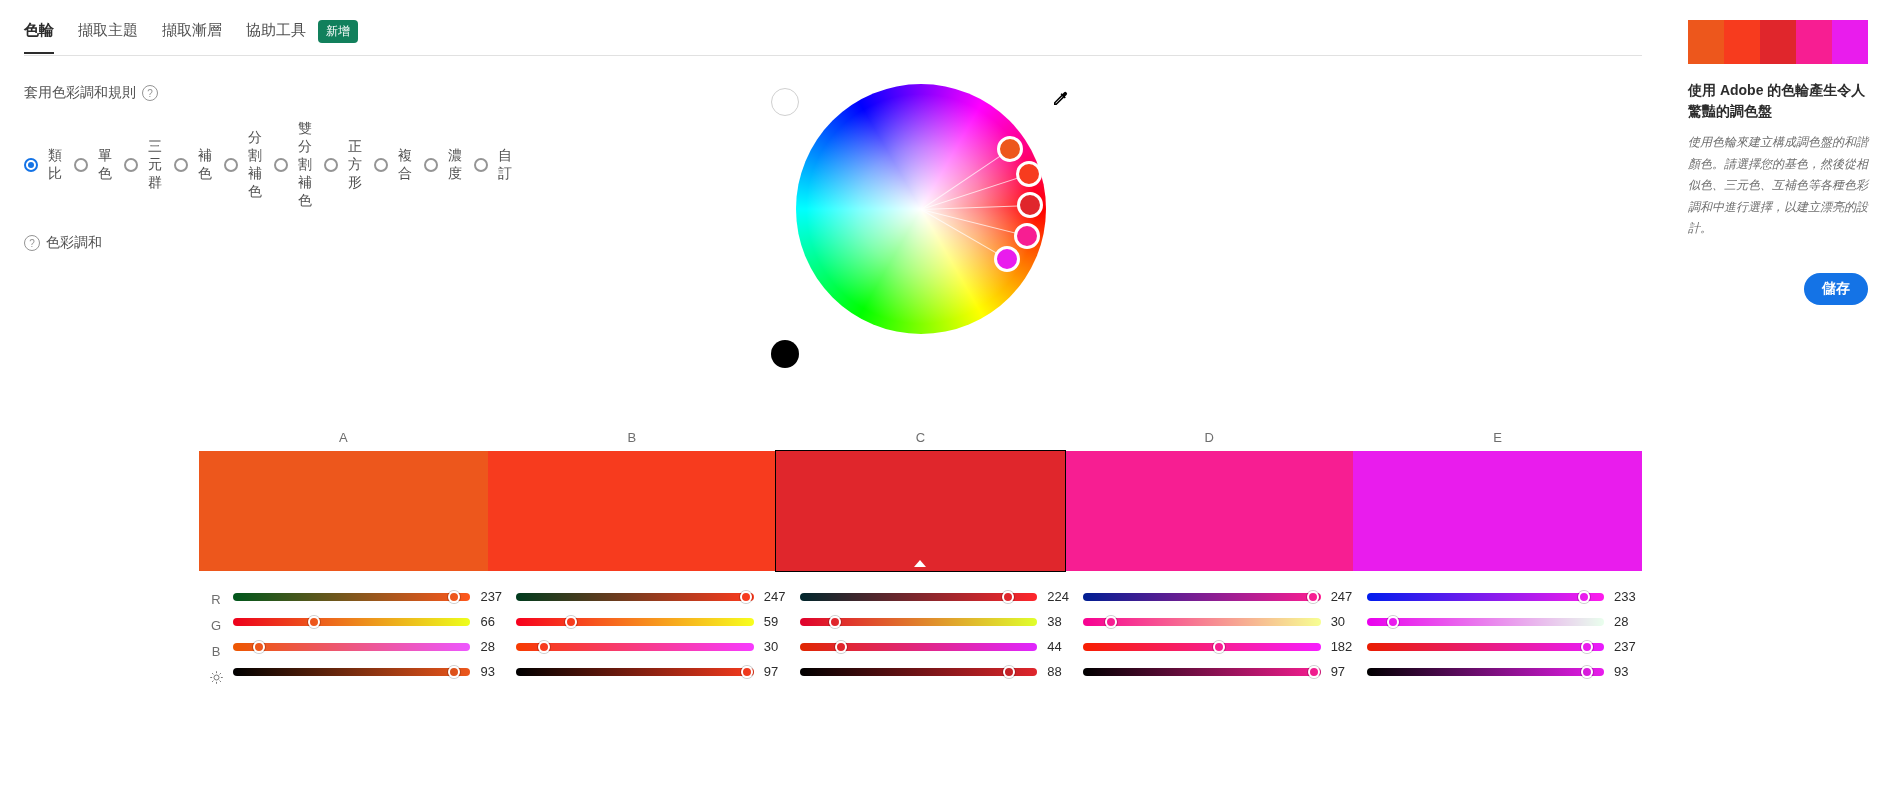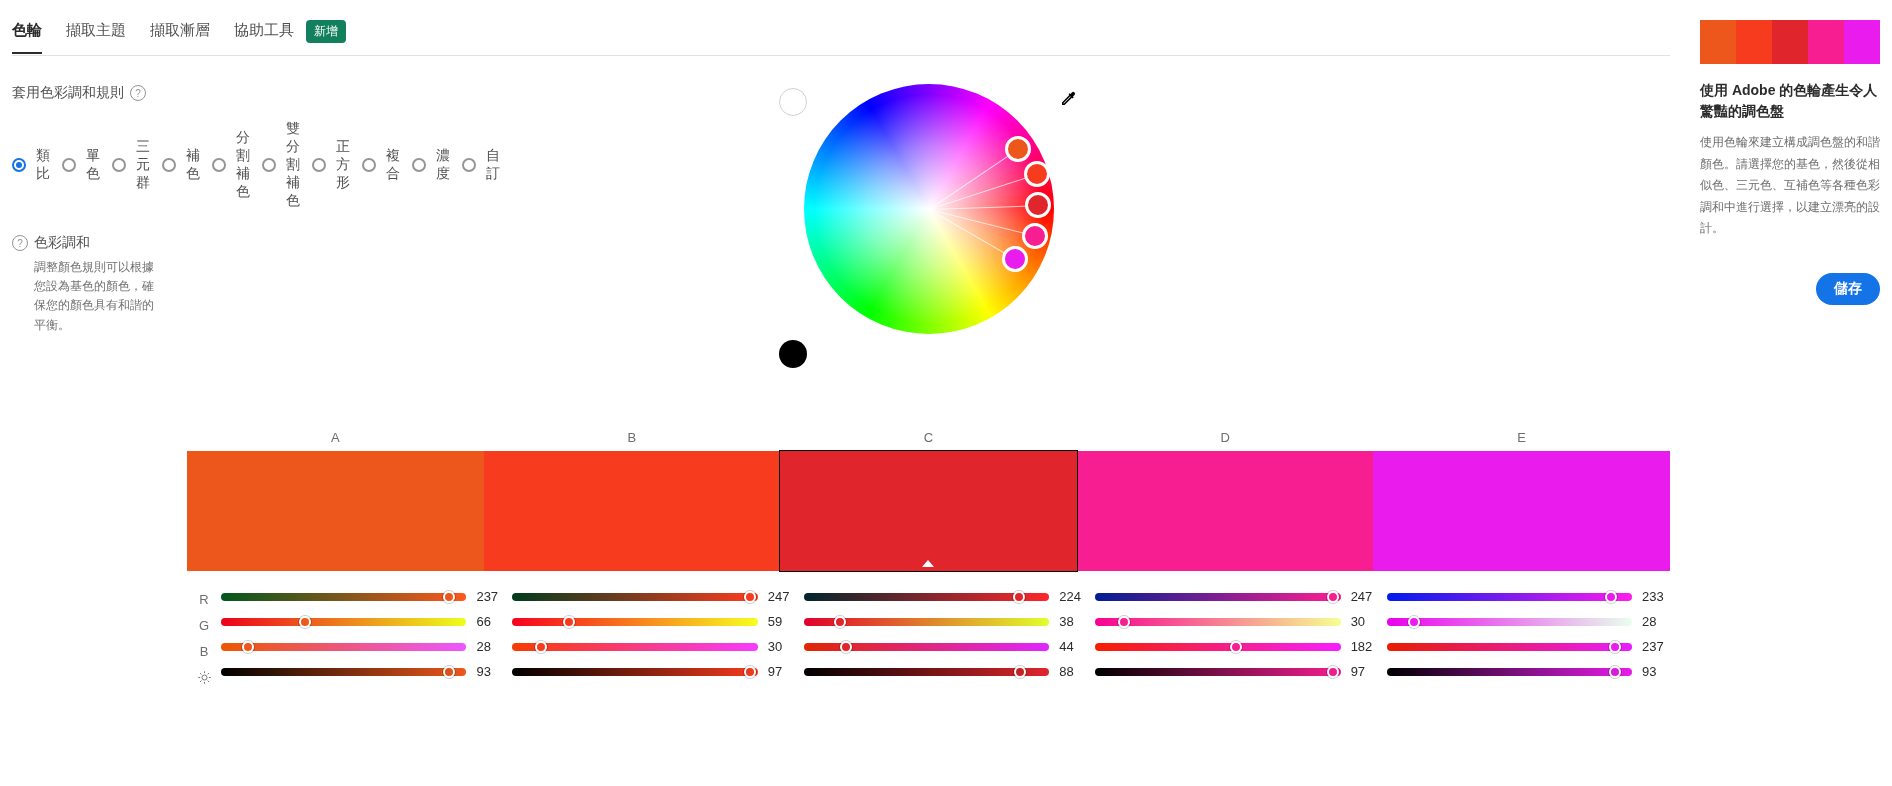--- a/index.html
+++ b/index.html
@@ -1,17 +1,17 @@
 <!DOCTYPE html>
 <html><head>
 <meta charset="utf-8">
 <style>
 * { box-sizing: border-box; margin: 0; padding: 0; font-family: "Adobe Clean", "Segoe UI", Arial, sans-serif; }
 body { background: #fff; font-size: 14px; color: #2c2c2c; }
-.page { display: flex; padding: 20px 12px; gap: 30px; }
+.page { display: flex; padding: 20px 24px; gap: 46px; }
 .main { flex: 1; min-width: 0; }
 .sidebar-right { width: 180px; flex-shrink: 0; }
 
 .tabs { display: flex; align-items: center; gap: 24px; border-bottom: 1px solid #e1e1e1; padding-bottom: 0; margin-bottom: 28px; }
 .tab { padding: 0 0 12px 0; font-size: 15px; color: #505050; cursor: pointer; border-bottom: 2px solid transparent; }
 .tab.active { color: #2c2c2c; font-weight: 700; border-bottom: 2px solid #2c2c2c; }
 .badge { background: #12805c; color: #fff; font-size: 12px; padding: 3px 8px; border-radius: 4px; margin-left: -12px; margin-bottom: 12px; }
 
 .content { display: flex; gap: 30px; }
 .left-col { width: 145px; flex-shrink: 0; }
@@ -61,21 +61,21 @@
 .slider-cols { flex: 1; display: flex; gap: 8px; }
 .slider-col { flex: 1; display: flex; flex-direction: column; gap: 10px; }
 .slider-row { display: flex; align-items: center; gap: 10px; }
 .slider-track { flex: 1; height: 8px; border-radius: 4px; position: relative; cursor: pointer; }
 .slider-thumb { position: absolute; width: 12px; height: 12px; border: 2px solid #fff; border-radius: 50%; top: 50%; transform: translate(-50%, -50%); box-shadow: 0 0 0 1px rgba(0,0,0,0.2); }
 .slider-val { width: 28px; font-size: 13px; color: #2c2c2c; text-align: left; }
 
 .mini-swatches { display: flex; height: 44px; margin-bottom: 16px; }
 .mini-sw { flex: 1; cursor: pointer; }
 .promo-title { font-size: 14px; font-weight: 700; margin-bottom: 10px; line-height: 1.5; }
-.promo-body { font-size: 12px; color: #6e6e6e; line-height: 1.8; margin-bottom: 22px; }
+.promo-body { font-size: 12px; color: #6e6e6e; line-height: 1.8; margin-bottom: 22px; font-style: italic; }
 .save-btn { background: #1473e6; color: #fff; border: none; border-radius: 16px; padding: 7px 18px; font-size: 14px; font-weight: 700; cursor: pointer; float: right; margin-top: 11px; }
 </style>
 </head>
 <body>
 
 <div class="page">
   <div class="main">
     <div class="tabs">
       <div class="tab active">色輪</div>
       <div class="tab">擷取主題</div>
@@ -130,21 +130,20 @@
             <div class="rule-item">
               <span class="radio"></span>
               <span>自訂</span>
             </div>
           </div>
 
         <div class="harmony-head">
           <span class="help-circle">?</span>
           <span>色彩調和</span>
         </div>
-        <div class="harmony-desc">調整顏色規則可以根據您設為基色的顏色，確保您的顏色具有和諧的平衡。</div>
       </div>
 
       <div class="right-area">
         <div class="wheel-area">
           <div class="wheel-white"></div>
           <div class="wheel" id="wheel">
               <div class="wheel-line" style="width: 108px; transform: rotate(-34deg);"></div>
               <div class="wheel-mark" style="left: 214.536px; top: 64.6072px; background: rgb(237, 87, 28);"></div>
               <div class="wheel-line" style="width: 114px; transform: rotate(-18deg);"></div>
               <div class="wheel-mark" style="left: 233.42px; top: 89.7721px; background: rgb(247, 59, 30);"></div>

